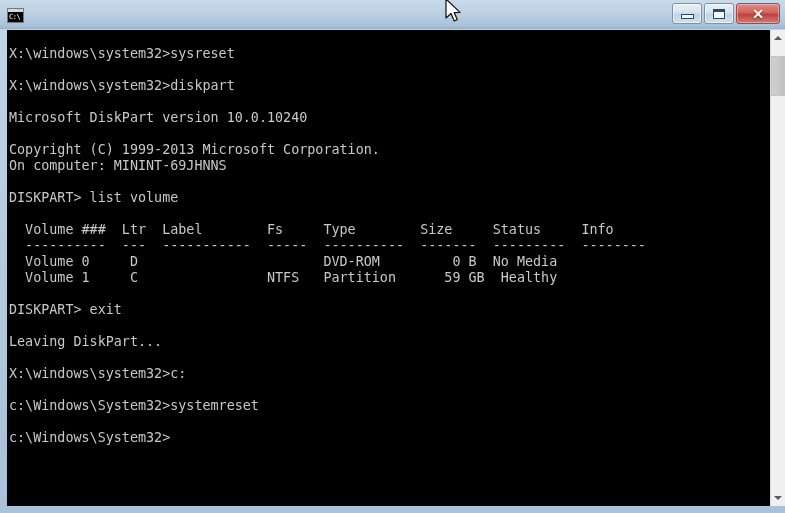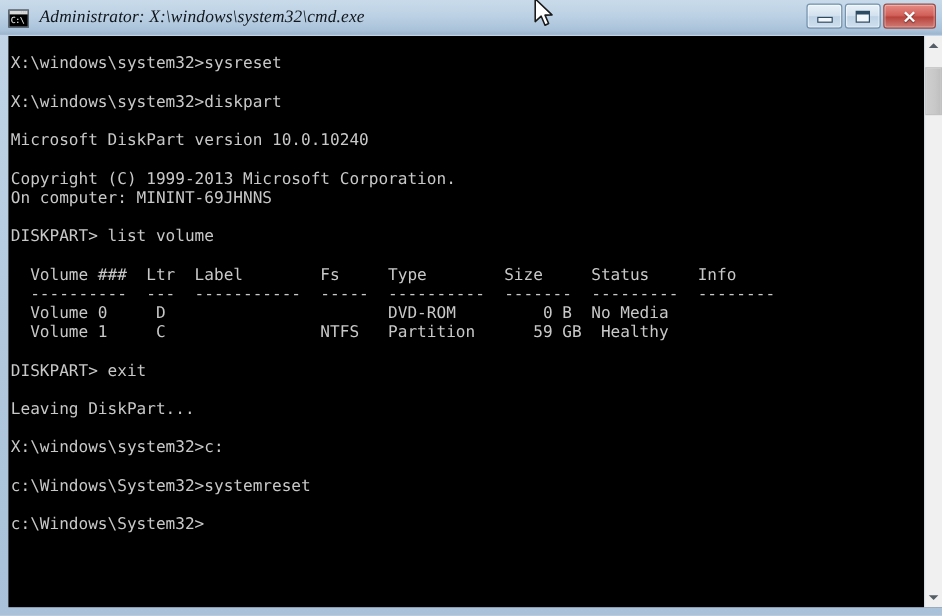--- a/index.html
+++ b/index.html
@@ -214,21 +214,20 @@
 <div id="window">
 
   <div id="titlebar">
 
     <div id="titlebar-left">
       <div id="app-icon">
         <div class="icon-bar"></div>
         <div class="icon-dots">···</div>
         <div class="icon-text">C:\</div>
       </div>
-      <div id="title-text">Administrator: X:\windows\system32\cmd.exe</div>
     </div>
 
     <div id="win-controls">
       <div class="win-btn">
         <div class="glyph-min"></div>
       </div>
       <div class="win-btn">
         <div class="glyph-max"></div>
       </div>
       <div class="win-btn close">

